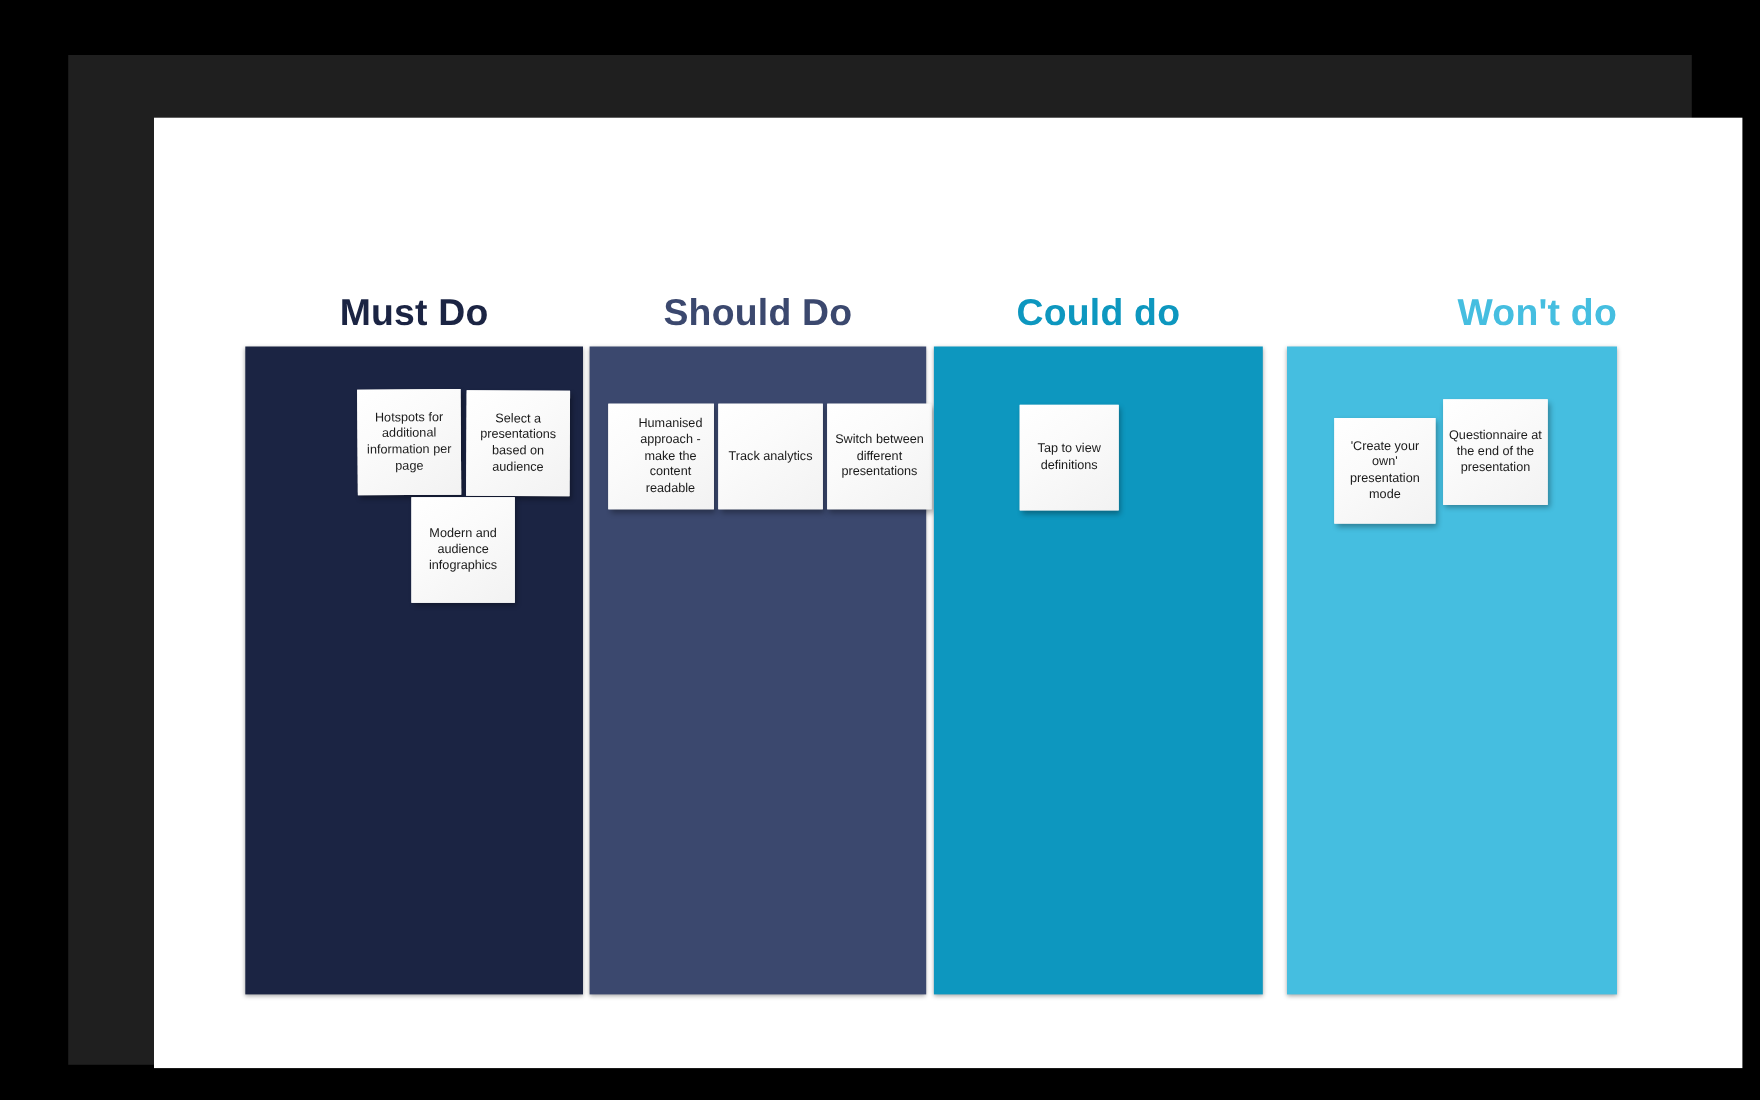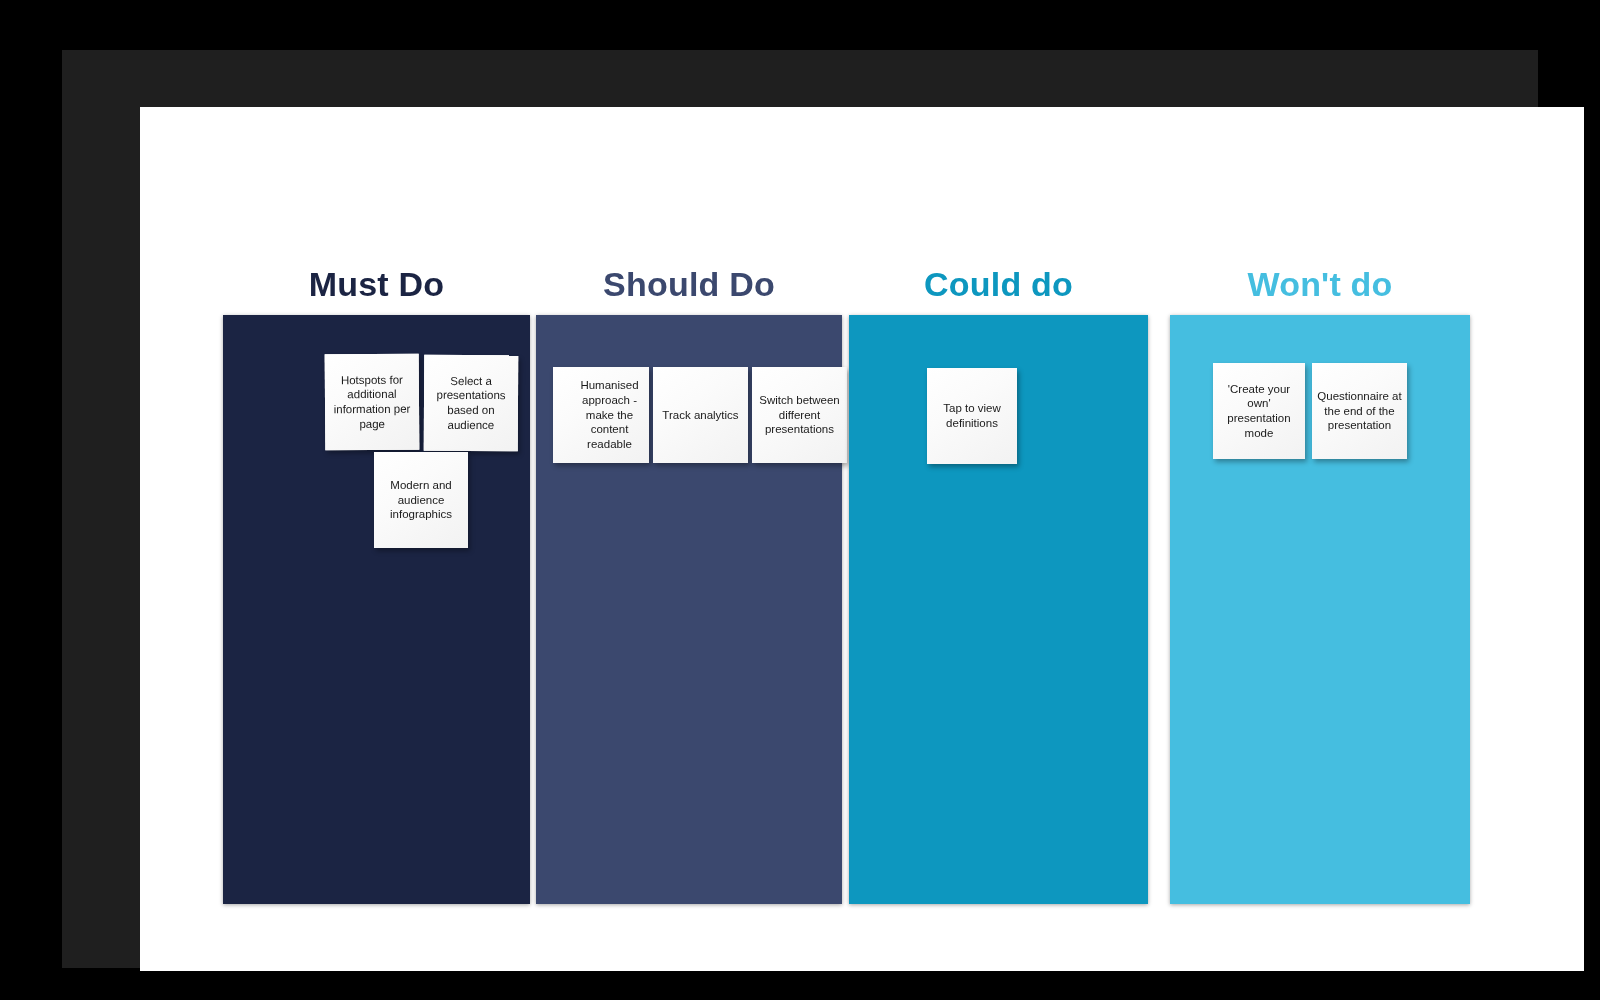--- a/index.html
+++ b/index.html
@@ -151,24 +151,24 @@
         <div class="column-title" style="color: rgb(13, 151, 191);">Could do</div>
         <div class="column-body" style="background: rgb(13, 151, 191);"></div>
         <div class="notes-layer">
             <div class="note" style="left: 57px; top: 53px; width: 90px; height: 96px; margin-left: 21px;">
               <div class="note-text">Tap to view definitions</div>
             </div>
           </div>
       </div>
 
       <div class="column" id="col-wont">
-        <div class="column-title" style="color: rgb(69, 190, 224);">Won't do</div>
+        <div class="column-title" style="color: rgb(69, 190, 224); text-align: right;">Won't do</div>
         <div class="column-body" style="background: rgb(69, 190, 224);"></div>
         <div class="notes-layer">
-            <div class="note" style="left: 43px; top: 48px; width: 92px; height: 96px;">
+            <div class="note" style="left: 43px; top: 65px; width: 92px; height: 96px;">
               <div class="note-text">'Create your own' presentation mode</div>
             </div>
             <div class="note" style="left: 142px; top: 48px; width: 95px; height: 96px;">
               <div class="note-text">Questionnaire at the end of the presentation</div>
             </div>
           </div>
       </div>
 
     </div>
   </div>

